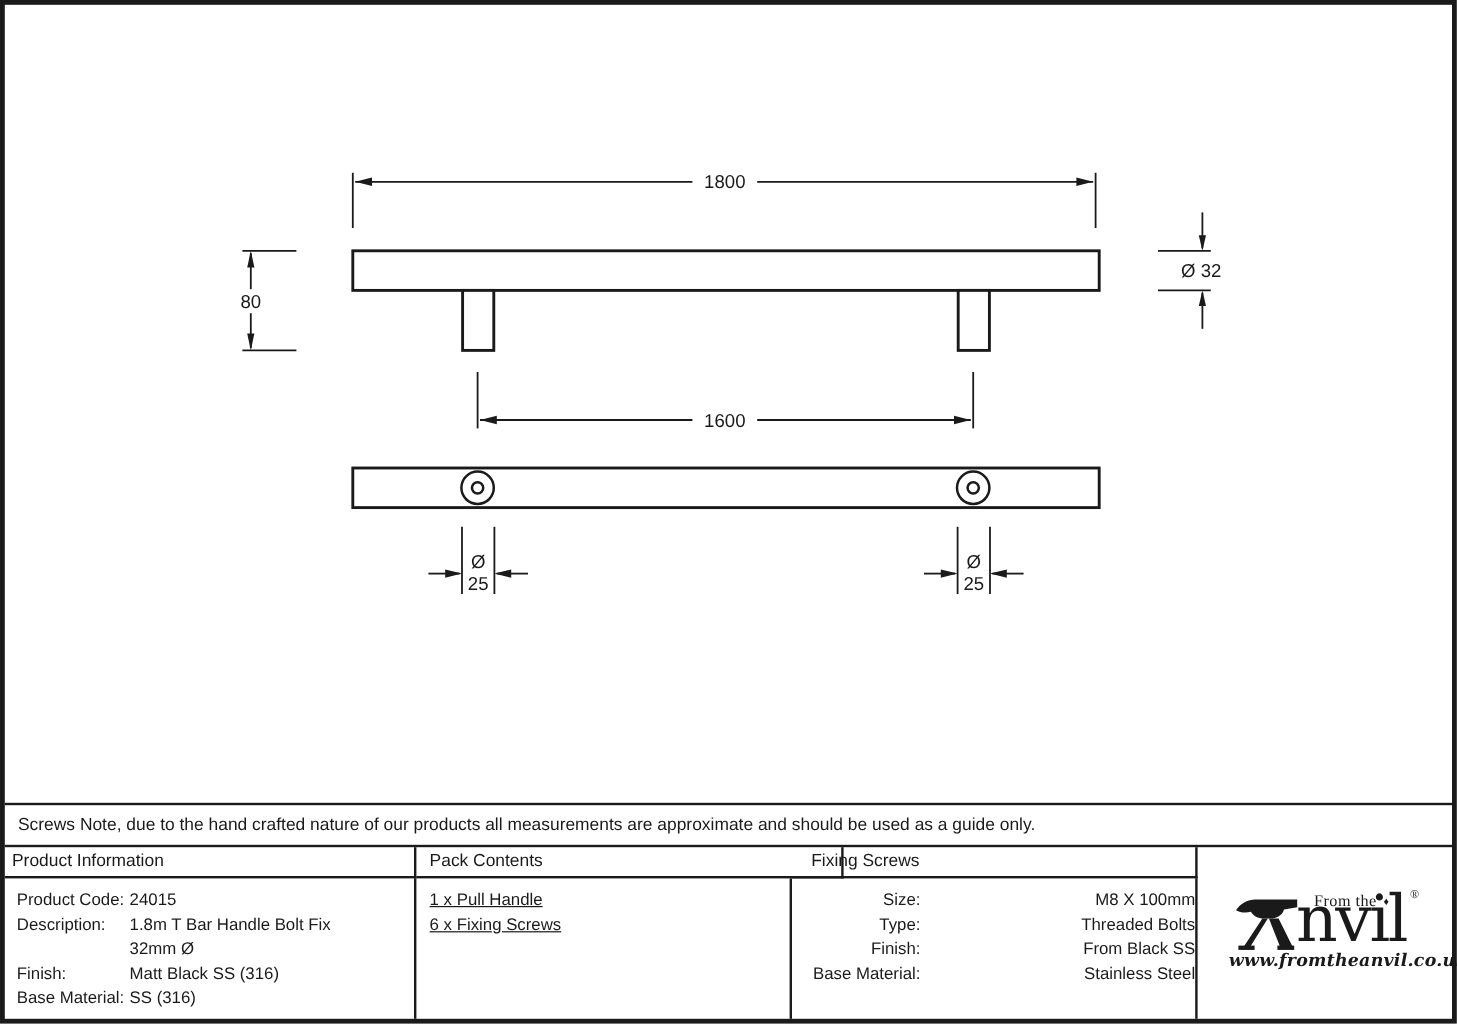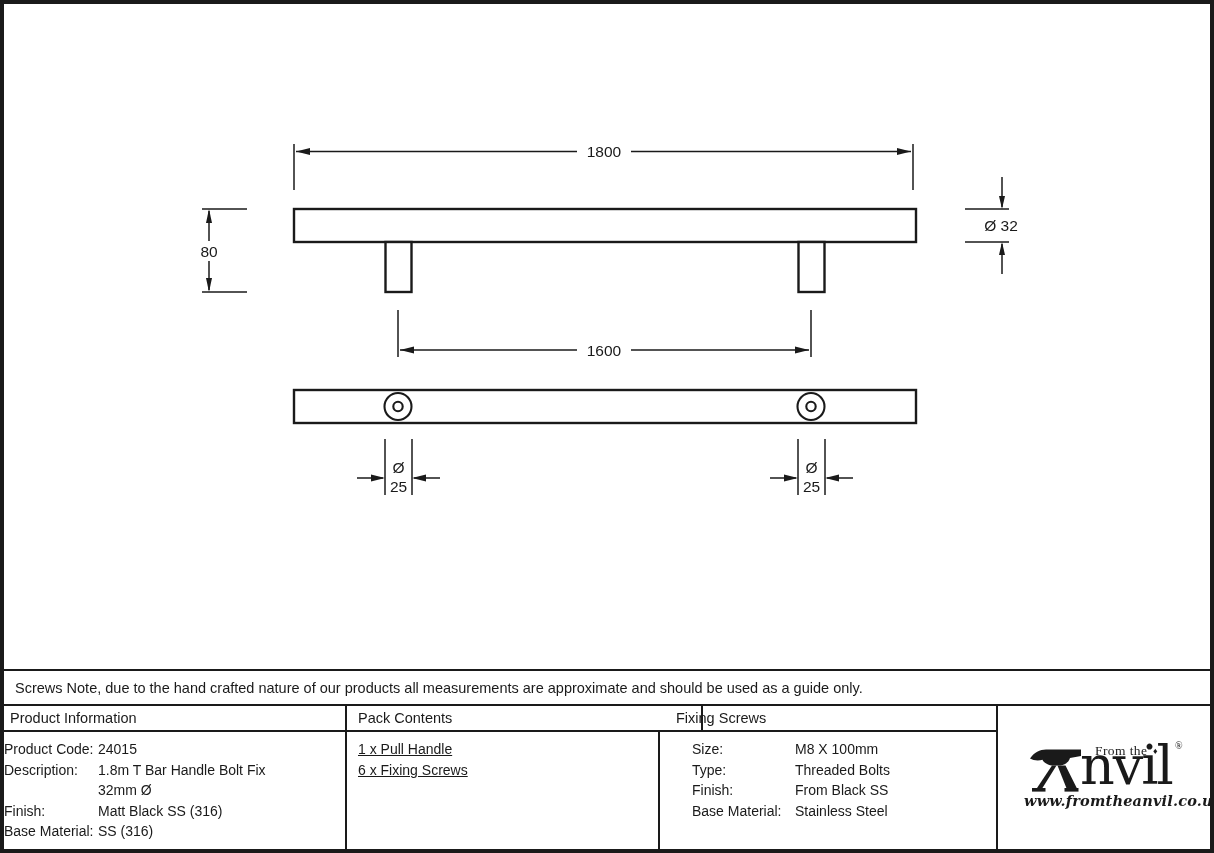--- a/index.html
+++ b/index.html
@@ -133,41 +133,41 @@
   <div class="hcell vline-r" style="left:4px; width:343px; padding-left:6px;">
     <span>Product Information</span>
   </div>
   <div class="hcell vline-r" style="left:347px; width:356px; padding-left:11px;">
     <span>Pack Contents</span>
   </div>
   <div class="hcell vline-r" style="left:660px; width:338px; padding-left:16px;">
     <span>Fixing Screws</span>
   </div>
 
-  <div class="ccell vline-r" style="left:4px; width:343px; ">
+  <div class="ccell vline-r" style="left:4px; width:343px; padding-left:10px;">
     <div class="pairs">
       <span>Product Code:</span>
       <span>24015</span>
       <span>Description:</span>
       <span>1.8m T Bar Handle Bolt Fix</span>
       <span></span>
       <span>32mm Ø</span>
       <span>Finish:</span>
       <span>Matt Black SS (316)</span>
       <span>Base Material:</span>
       <span>SS (316)</span>
     </div>
   </div>
 
   <div class="ccell vline-r plain-lines" style="left:347px; width:313px; padding-left:11px;">
     <div>1 x Pull Handle</div>
     <div>6 x Fixing Screws</div>
   </div>
 
-  <div class="ccell vline-r" style="left:660px; width:338px; padding-left:32px;">
+  <div class="ccell vline-r" style="left:660px; width:338px; padding-left:8px;text-align:right;">
     <div class="pairs3">
       <span>Size:</span>
       <span>M8 X 100mm</span>
       <span>Type:</span>
       <span>Threaded Bolts</span>
       <span>Finish:</span>
       <span>From Black SS</span>
       <span>Base Material:</span>
       <span>Stainless Steel</span>
     </div>

